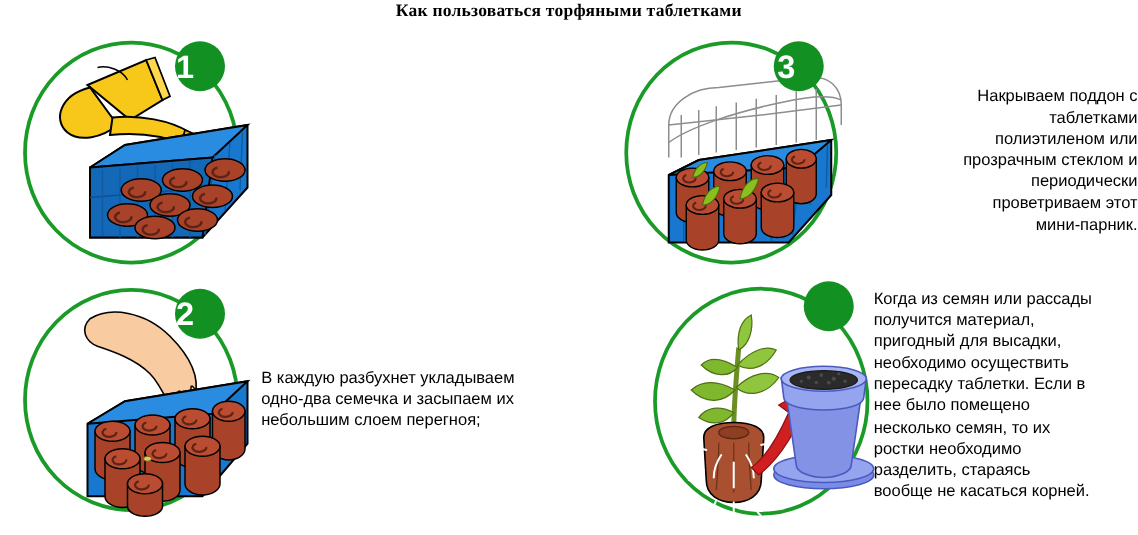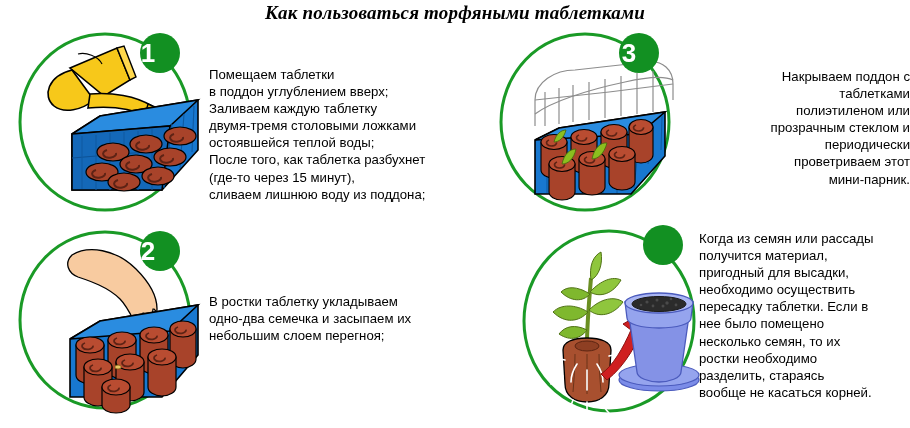--- a/index.html
+++ b/index.html
@@ -24,22 +24,21 @@
 
   
   .title {
     position: absolute;
     top: 2px;
     left: 0;
     width: 910px;
     text-align: center;
     font-family: "Liberation Serif", "DejaVu Serif", serif;
     font-weight: bold;
-    font-style: italic;
-    font-size: 19px;
+    font-size: 14px;
     letter-spacing: 0.2px;
     color: #000000;
     white-space: nowrap;
   }
 
   
   .panel {
     position: absolute;
   }
   .panel-art {
@@ -164,28 +163,20 @@
         </g>
         <g>
           <ellipse cx="146" cy="146" rx="16" ry="9" fill="#a8432a" stroke="#000" stroke-width="1.2"></ellipse>
           <path d="M140 144 a6.5 4 0 1 0 9 3" fill="none" stroke="#5e2315" stroke-width="2"></path>
         </g>
       </g>
 
       <circle cx="148" cy="23" r="20" fill="#129022"></circle>
     </svg>
 
-    <div class="panel-text">Помещаем таблетки
-в поддон углублением вверх;
-Заливаем каждую таблетку
-двумя-тремя столовыми ложками
-остоявшейся теплой воды;
-После того, как таблетка разбухнет
-(где-то через 15 минут),
-сливаем лишнюю воду из поддона;</div>
   </div>
   <div class="badge-num" id="badge-1">1</div>
 
   <div class="panel" id="panel-2">
 
     <svg class="panel-art" width="195" height="190" viewBox="0 0 195 190">
       <ellipse cx="93" cy="95" rx="85" ry="88" fill="none" stroke="#1a9a26" stroke-width="3"></ellipse>
 
       <g>
         <path d="M60 30 C76 20, 104 24, 124 44 C140 60, 148 76, 144 92
@@ -243,21 +234,21 @@
           <ellipse cx="104" cy="162" rx="14" ry="8" fill="#b94c31" stroke="#000" stroke-width="1.2"></ellipse>
           <path d="M99 160 a5.5 3.4 0 1 0 8 2.6" fill="none" stroke="#5e2315" stroke-width="1.8"></path>
         </g>
       </g>
 
       <ellipse cx="106" cy="142" rx="3.2" ry="2" fill="#e8c766" stroke="#7a5c12" stroke-width="0.8"></ellipse>
 
       <circle cx="148" cy="26" r="20" fill="#129022"></circle>
     </svg>
 
-    <div class="panel-text">В ростки таблетку укладываем
+    <div class="panel-text">В каждую разбухнет укладываем
 одно-два семечка и засыпаем их
 небольшим слоем перегноя;</div>
   </div>
   <div class="badge-num" id="badge-2">2</div>
 
   <div class="panel" id="panel-3">
 
     <svg class="panel-art" width="180" height="185" viewBox="0 0 180 185">
       <ellipse cx="88" cy="92" rx="84" ry="88" fill="none" stroke="#1a9a26" stroke-width="3"></ellipse>
 

